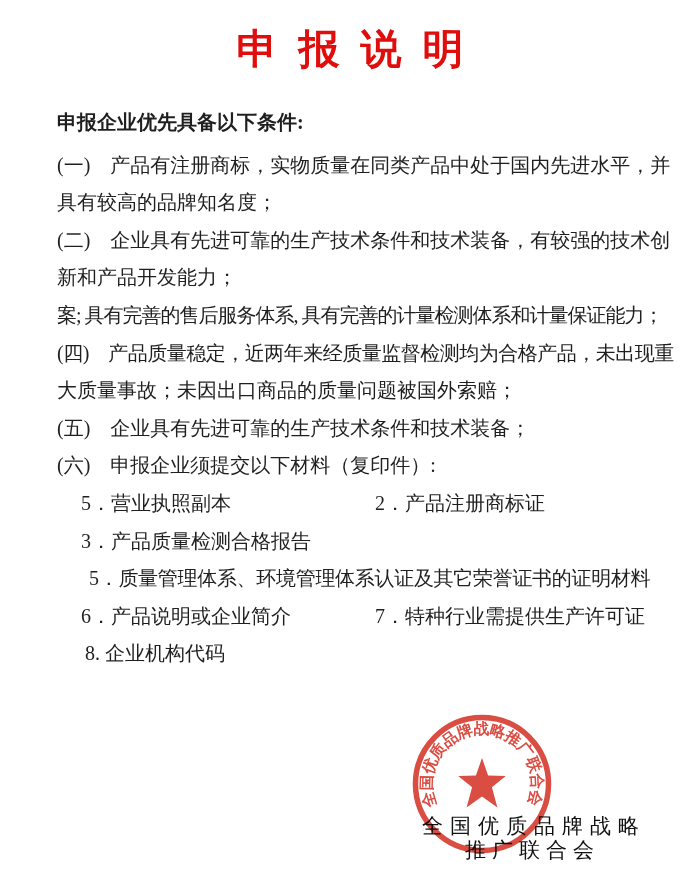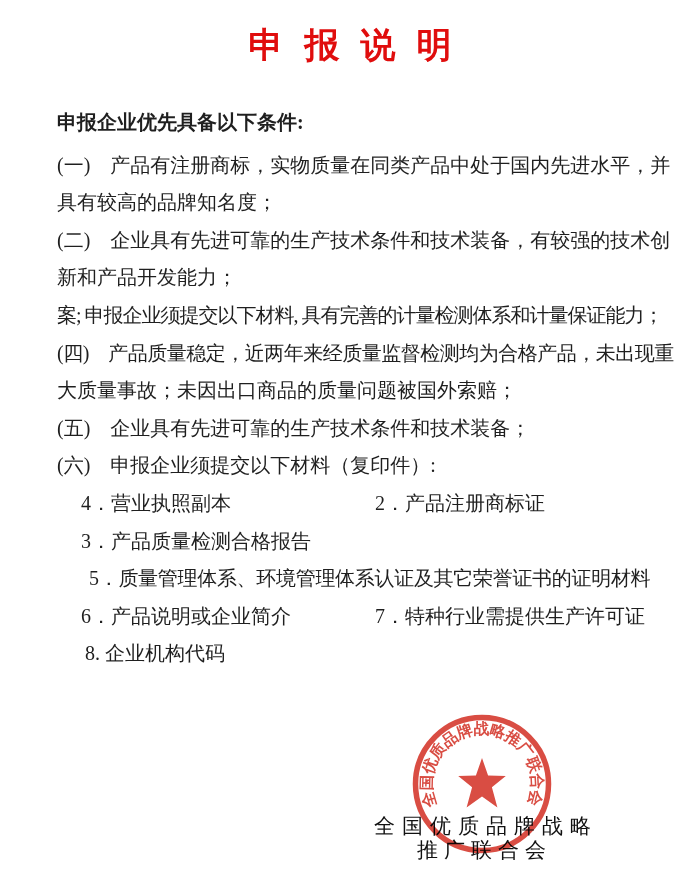--- a/index.html
+++ b/index.html
@@ -7,41 +7,41 @@
     position:relative;
     width:700px;height:879px;
     background:#ffffff;
     overflow:hidden;
     font-family:"Liberation Serif","DejaVu Serif",serif;
     color:#1f1f1f;
   }
   .title{
     position:absolute;top:22px;left:0;width:100%;
     margin:0;text-align:center;
-    font-size:35px;font-weight:bold;
+    font-size:41px;font-weight:bold;
     letter-spacing:21px;text-indent:21px;
     color:#e00d0d;
     font-family:"Liberation Serif","DejaVu Serif",serif;
   }
   .content{
     position:absolute;left:57px;top:104px;width:643px;
     font-size:20px;line-height:37.6px;
   }
   .line{position:relative;height:37.6px;white-space:nowrap;}
   .heading{font-weight:bold;margin-bottom:5px;}
   .t1{letter-spacing:-1px;}
   .t2{letter-spacing:-0.5px;}
   .row .c1{display:inline-block;margin-left:24px;}
   .row .c1.r8{margin-left:28px;}
   .row .c2{position:absolute;left:318px;top:0;}
   .row .cfull{display:inline-block;margin-left:32px;letter-spacing:-0.3px;}
   .sig{
     position:absolute;white-space:nowrap;
     font-family:"Liberation Sans","DejaVu Sans",sans-serif;
-    font-size:21px;color:#111111;z-index:2;
+    font-size:21px;color:#111111;z-index:2;margin-left:48px;
   }
   .sig1{left:374px;top:812px;letter-spacing:7px;}
   .sig2{left:417px;top:836px;letter-spacing:6px;}
   .stamp{
     position:absolute;left:409px;top:711px;width:146px;height:146px;
     z-index:3;mix-blend-mode:multiply;opacity:0.9;
   }
 </style>
 </head>
 <body>
@@ -50,28 +50,28 @@
 
   <h1 class="title">申报说明</h1>
 
   <div class="content">
     <div class="line heading">申报企业优先具备以下条件:</div>
 
     <div class="line">(一)　产品有注册商标，实物质量在同类产品中处于国内先进水平，并</div>
     <div class="line">具有较高的品牌知名度；</div>
     <div class="line">(二)　企业具有先进可靠的生产技术条件和技术装备，有较强的技术创</div>
     <div class="line">新和产品开发能力；</div>
-    <div class="line t1">案; 申报企业须提交以下材料, 具有完善的计量检测体系和计量保证能力；</div>
+    <div class="line t1">案; 具有完善的售后服务体系, 具有完善的计量检测体系和计量保证能力；</div>
     <div class="line t2">(四)　产品质量稳定，近两年来经质量监督检测均为合格产品，未出现重</div>
     <div class="line">大质量事故；未因出口商品的质量问题被国外索赔；</div>
     <div class="line">(五)　企业具有先进可靠的生产技术条件和技术装备；</div>
     <div class="line">(六)　申报企业须提交以下材料（复印件）:</div>
 
     <div class="line row">
-      <span class="c1">4．营业执照副本</span>
+      <span class="c1">5．营业执照副本</span>
       <span class="c2">2．产品注册商标证</span>
     </div>
     <div class="line row">
       <span class="c1">3．产品质量检测合格报告</span>
     </div>
     <div class="line row">
       <span class="cfull">5．质量管理体系、环境管理体系认证及其它荣誉证书的证明材料</span>
     </div>
     <div class="line row">
       <span class="c1">6．产品说明或企业简介</span>

